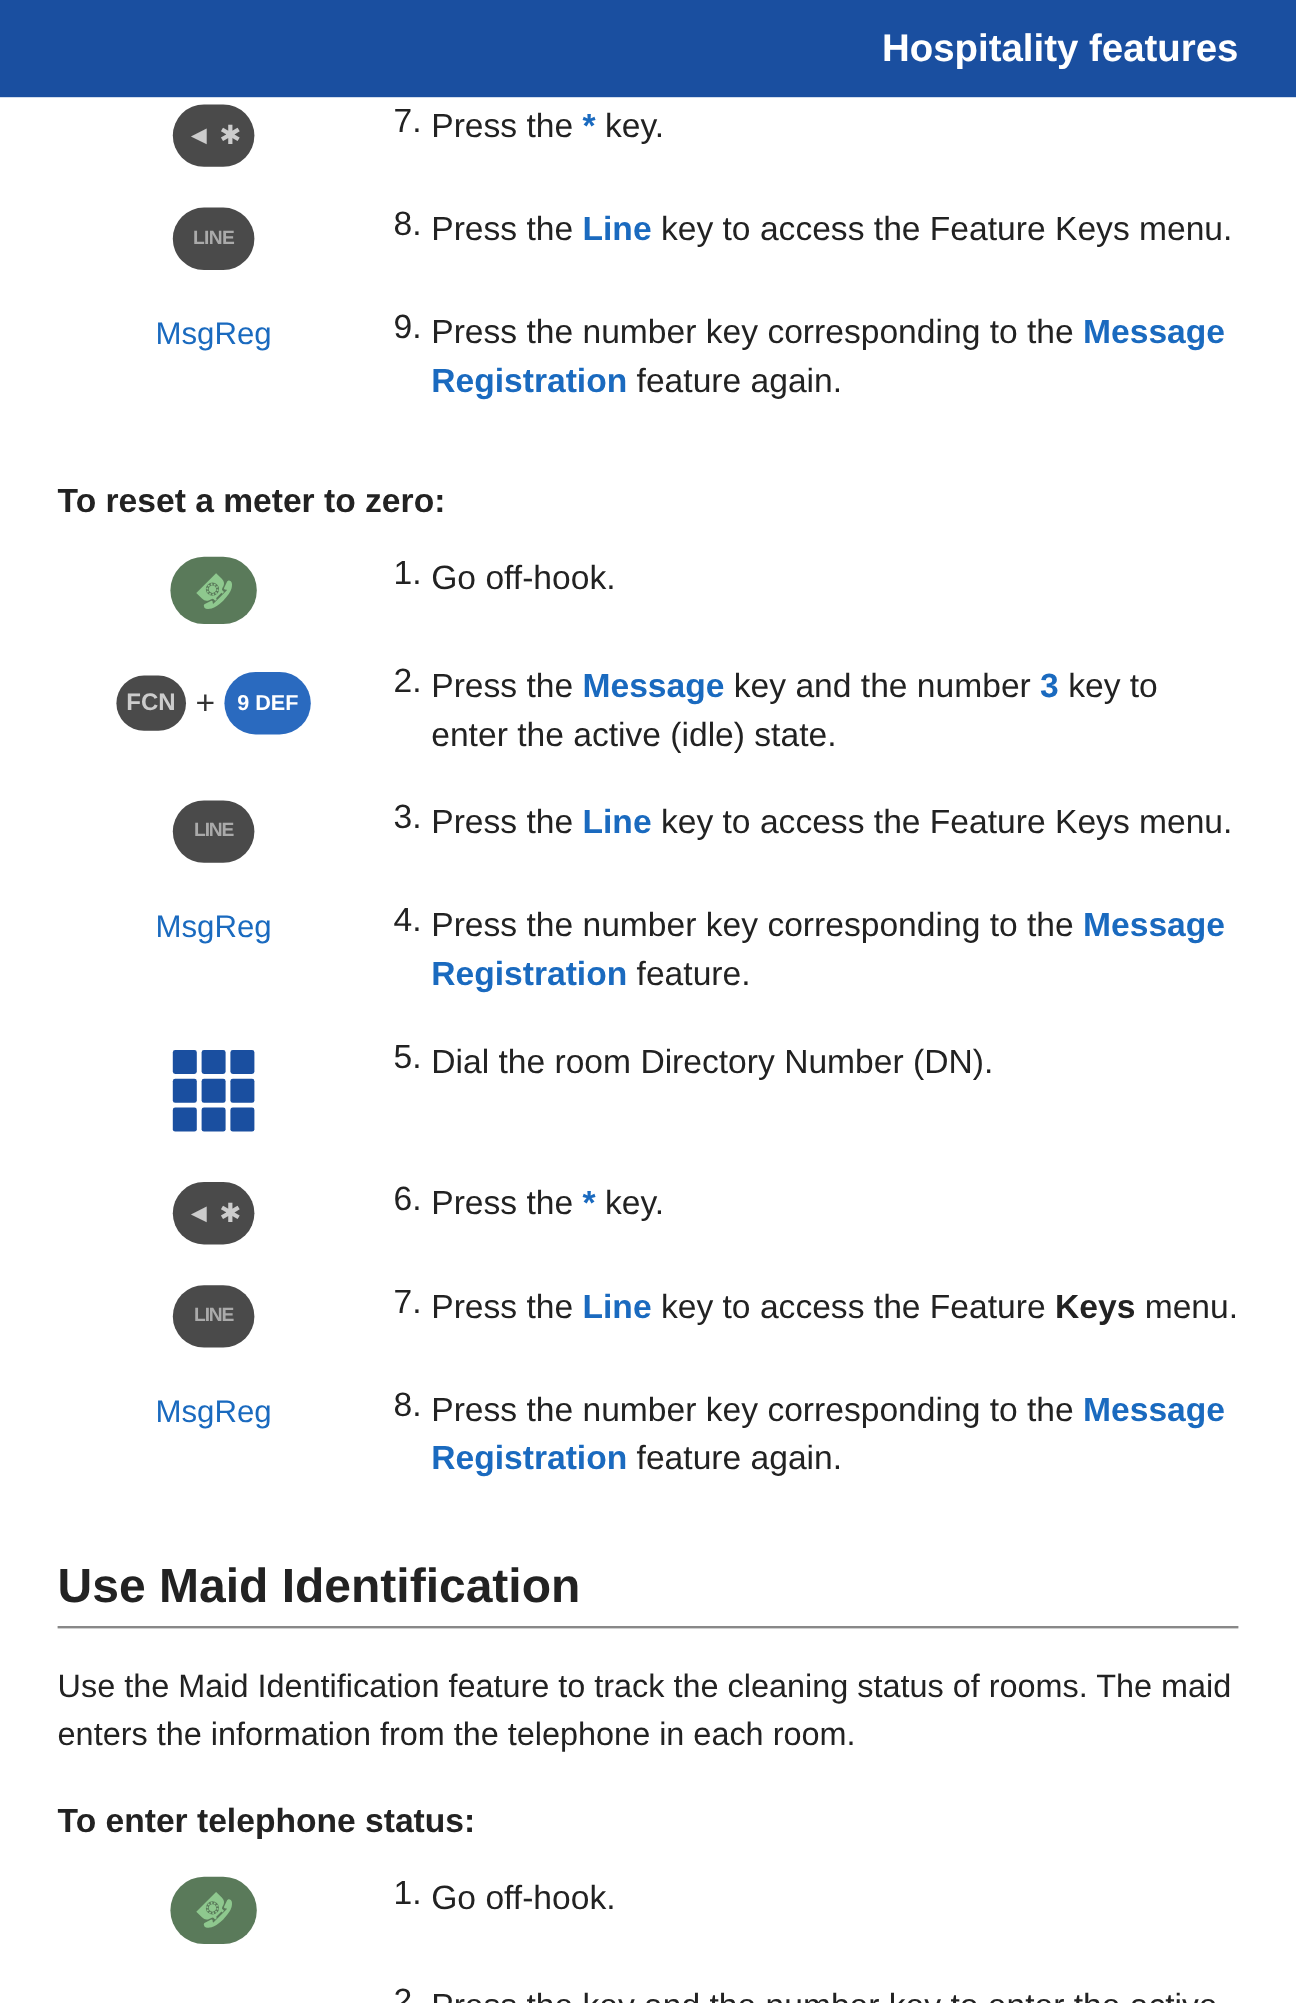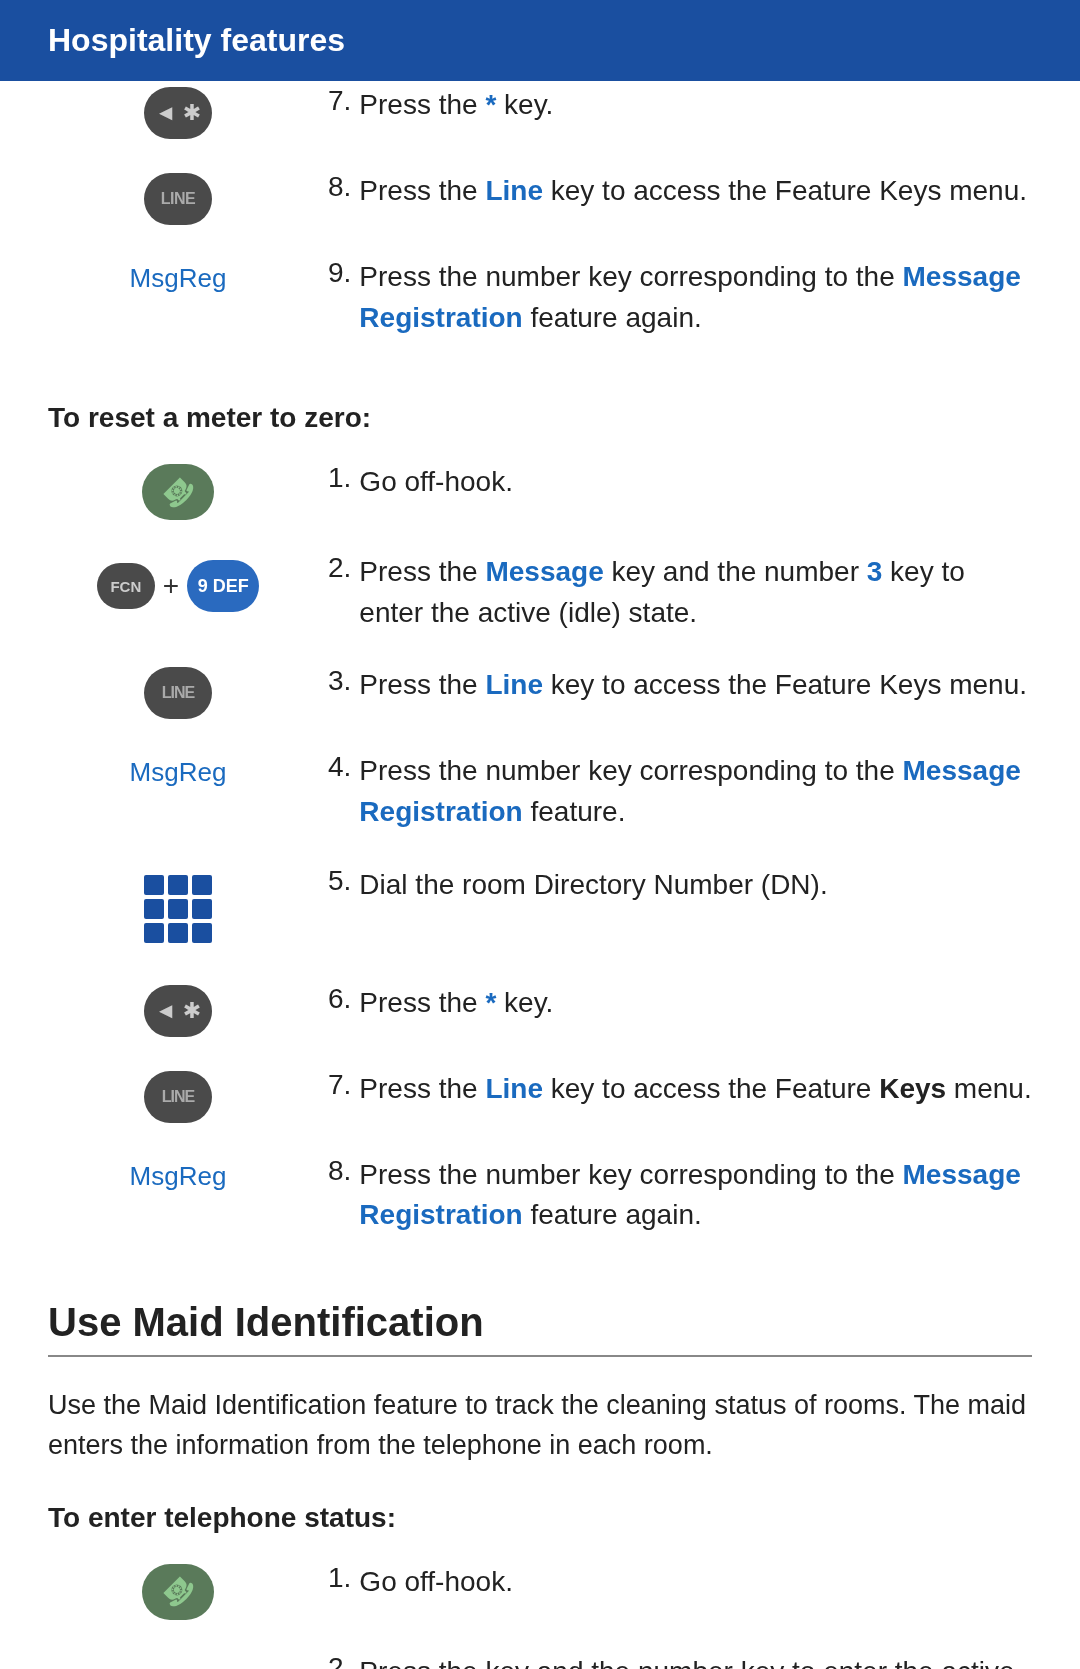--- a/index.html
+++ b/index.html
@@ -12,20 +12,21 @@
       font-size: 28px;
       color: #222;
       position: relative;
     }
 
     .header-bar {
       background: #1a4fa0;
       padding: 22px 48px;
       display: flex;
       align-items: center;
+      justify-content: flex-end;
     }
 
     .header-title {
       color: #ffffff;
       font-size: 32px;
       font-weight: bold;
     }
 
     .page-content {
       padding: 0 48px 60px 48px;
@@ -284,21 +285,21 @@
           <span class="step-number">1.</span>
           <span class="step-text">Go off-hook.</span>
         </div>
       </div>
     </div>
 
     <div class="step-row">
       <div class="left-col">
         <div class="fcn-plus-row">
           <div class="key-fcn">
-            <span style="color:#ccc; font-size:15px;">FCN</span>
+            <span style="color:#ccc; font-size:20px;">FCN</span>
           </div>
           <span class="plus-sign">+</span>
           <div class="key-3def">
             <span style="font-size:18px;">9 DEF</span>
           </div>
         </div>
       </div>
       <div class="right-col">
         <div class="step-inline">
           <span class="step-number">2.</span>

